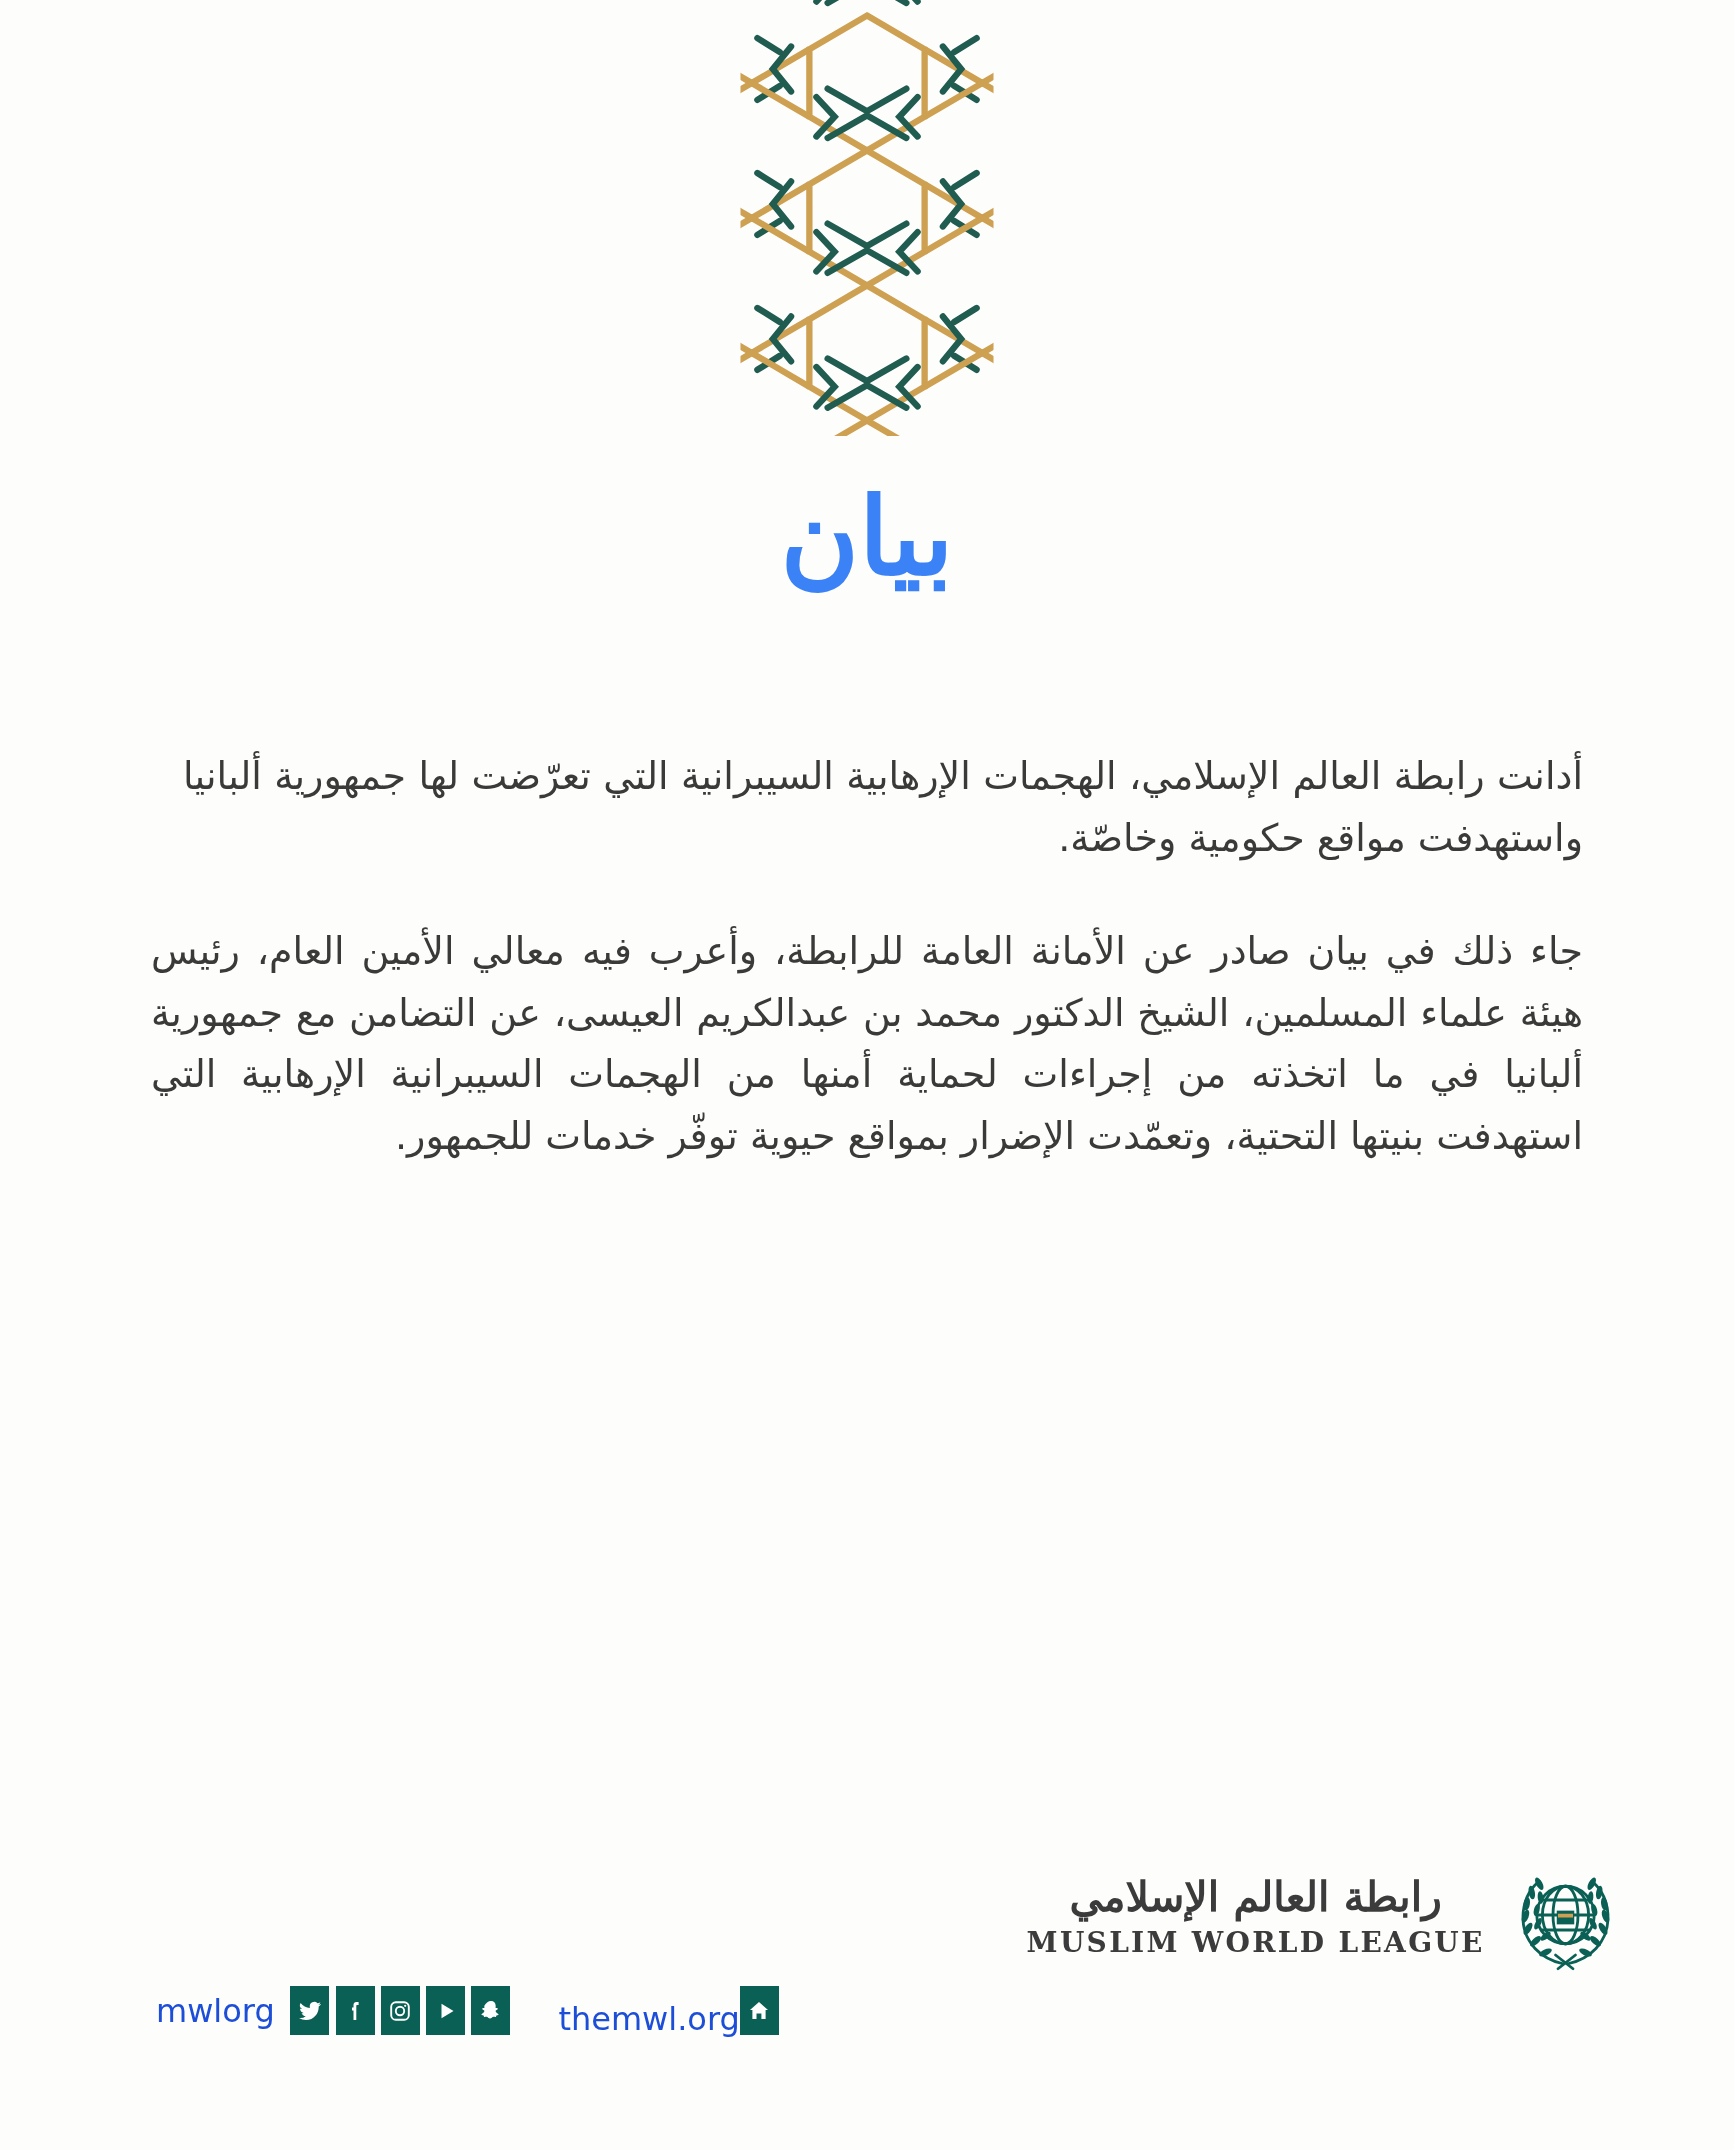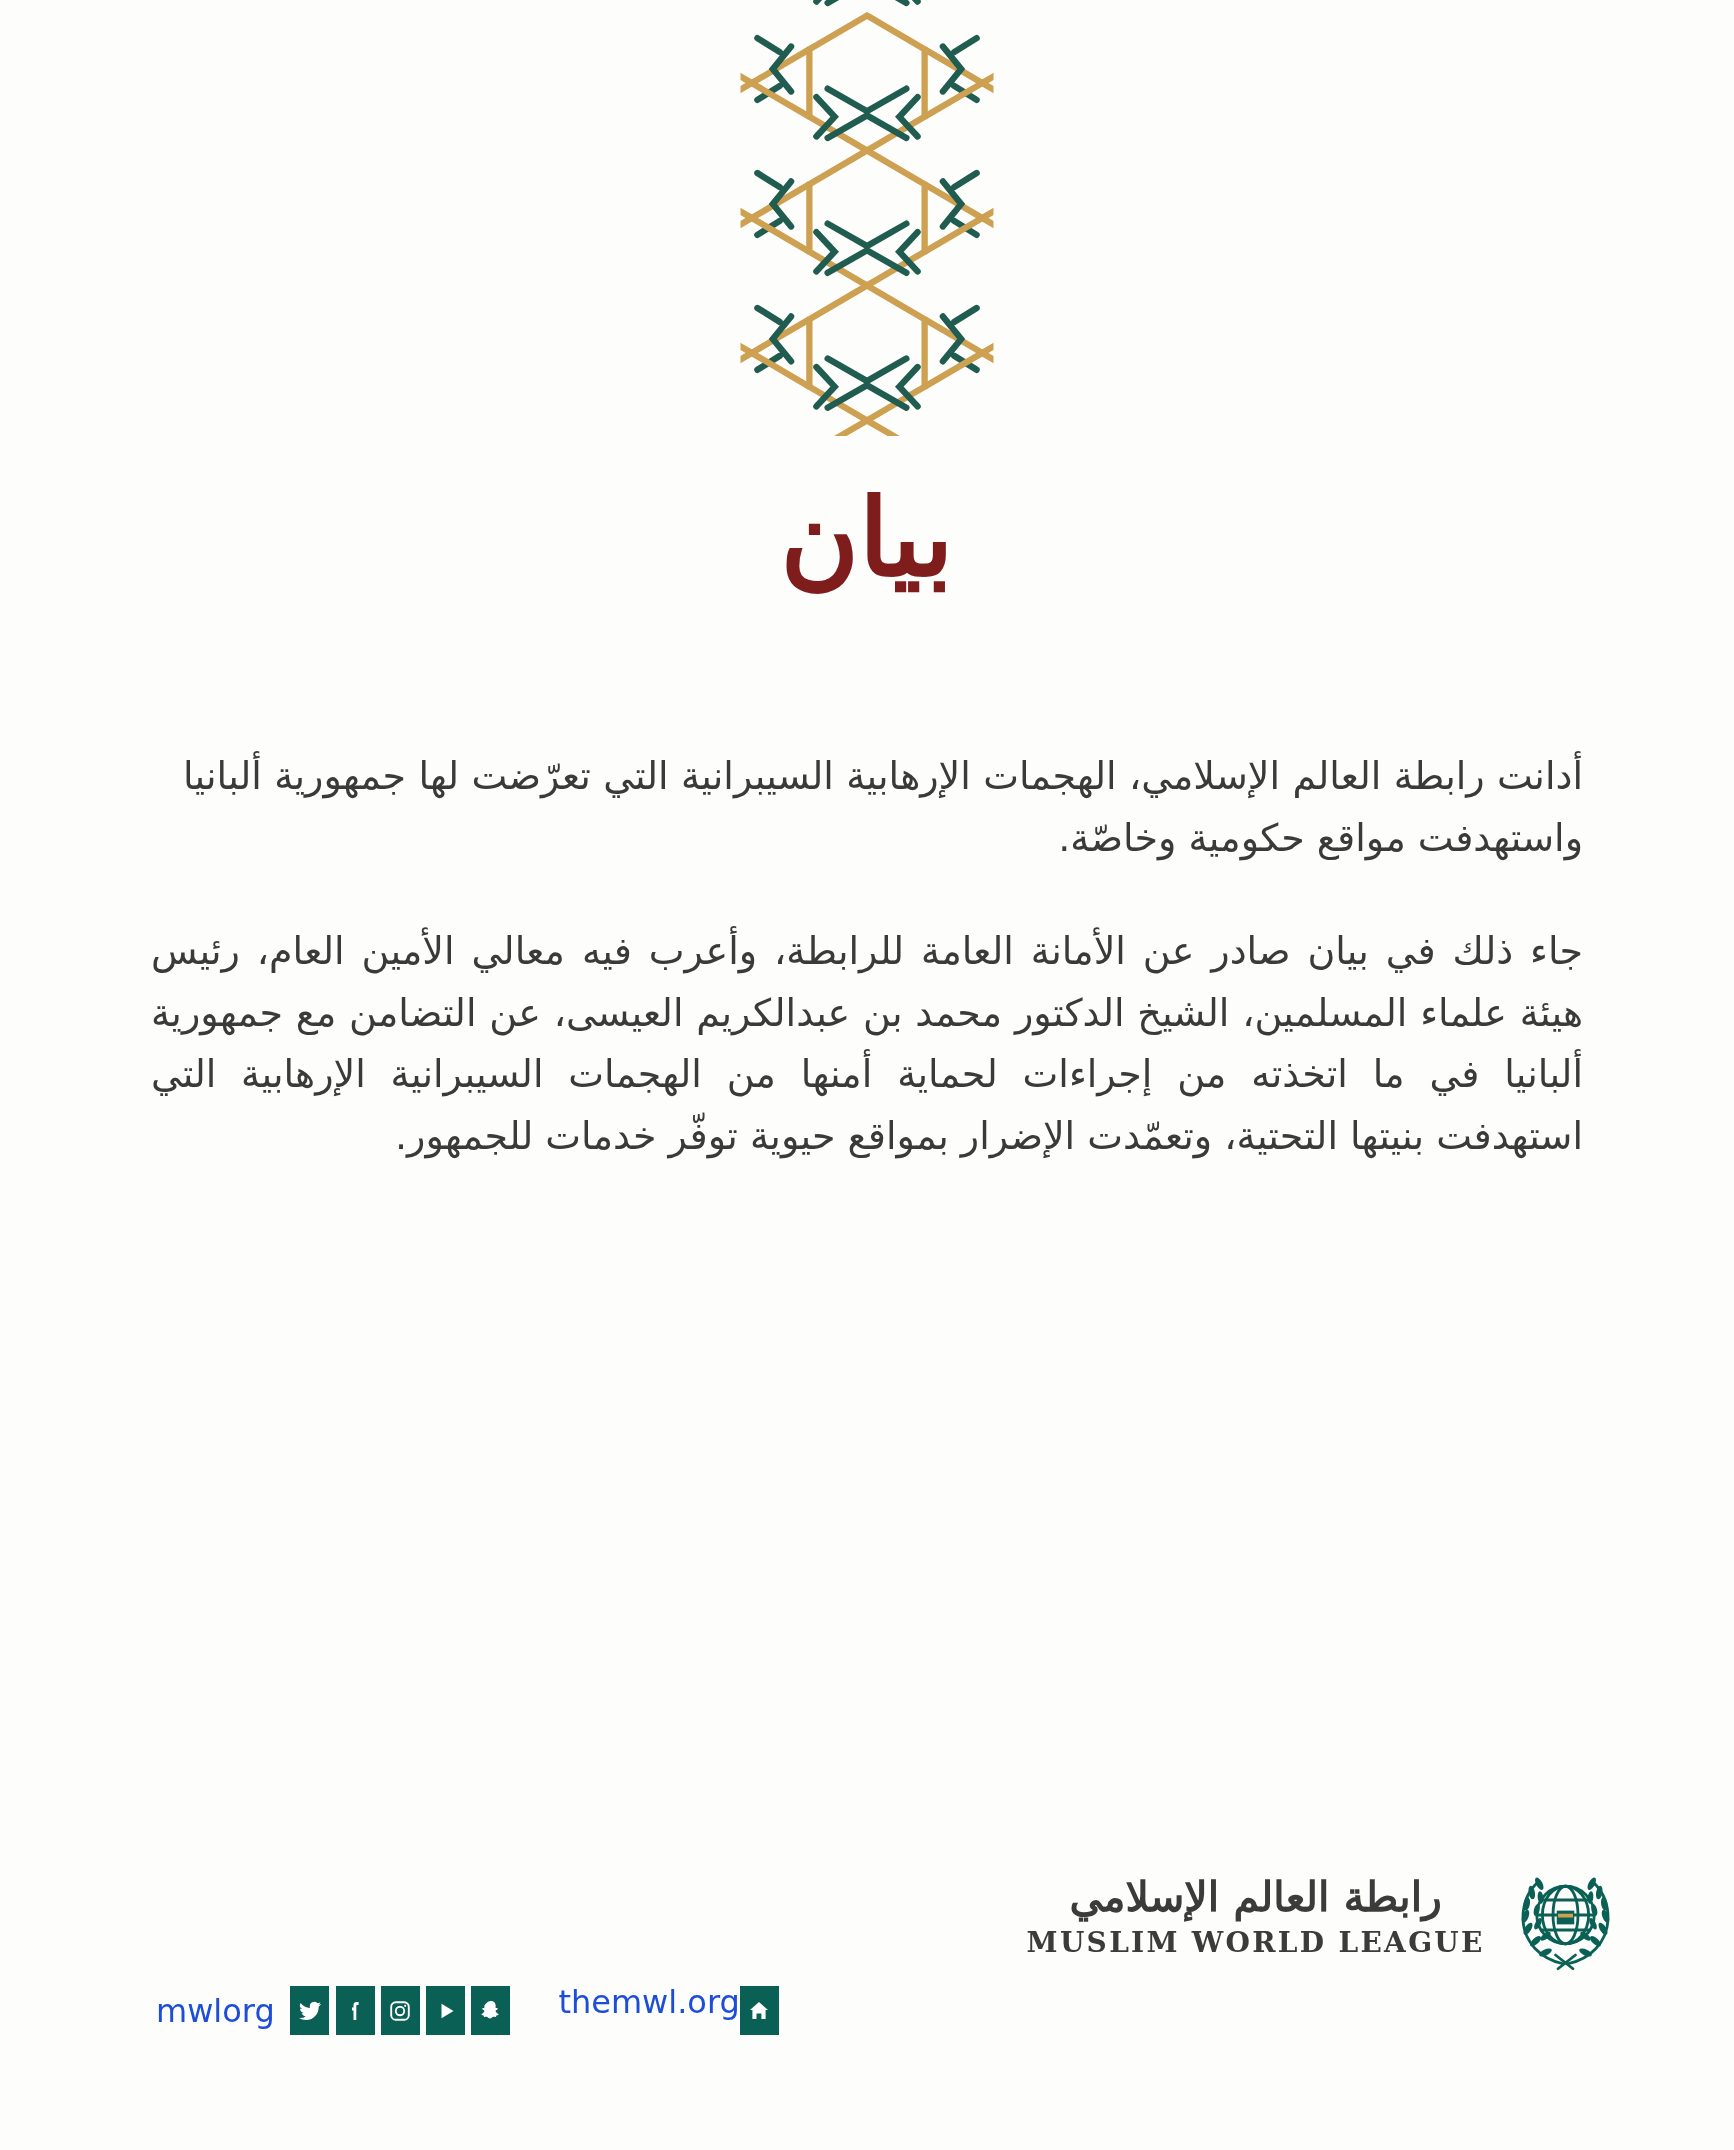--- a/index.html
+++ b/index.html
@@ -33,24 +33,24 @@
   .title-wrap {
     position: absolute;
     top: 485px;
     left: 0;
     width: 100%;
     text-align: center;
   }
   .doc-title {
     font-size: 107px;
     font-weight: 700;
-    color: #7f1d1d;
+    color: #3b82f6;
     line-height: 1;
     letter-spacing: 0;
-    font-family: Liberation Sans, sans-serif;
+    font-family: Liberation Serif, serif;
     text-align: center;
   }
 
   
   .content {
     position: absolute;
     top: 746px;
     right: 151px;
     width: 1432px;
     direction: rtl;
@@ -147,21 +147,21 @@
     width: 39px;
     height: 49px;
     background: #0a6054;
     display: flex;
     align-items: center;
     justify-content: center;
   }
   .sq svg { display: block; }
   .site-group {
     display: flex;
-    align-items: flex-start;
+    align-items: flex-end;
     gap: 0;
     margin-left: 48px;
   }
 </style>
 </head>
 <body>
 
 <div class="ornament">
   <svg width="253" height="436" viewBox="0 0 360 620" xmlns="http://www.w3.org/2000/svg">
     <defs>

